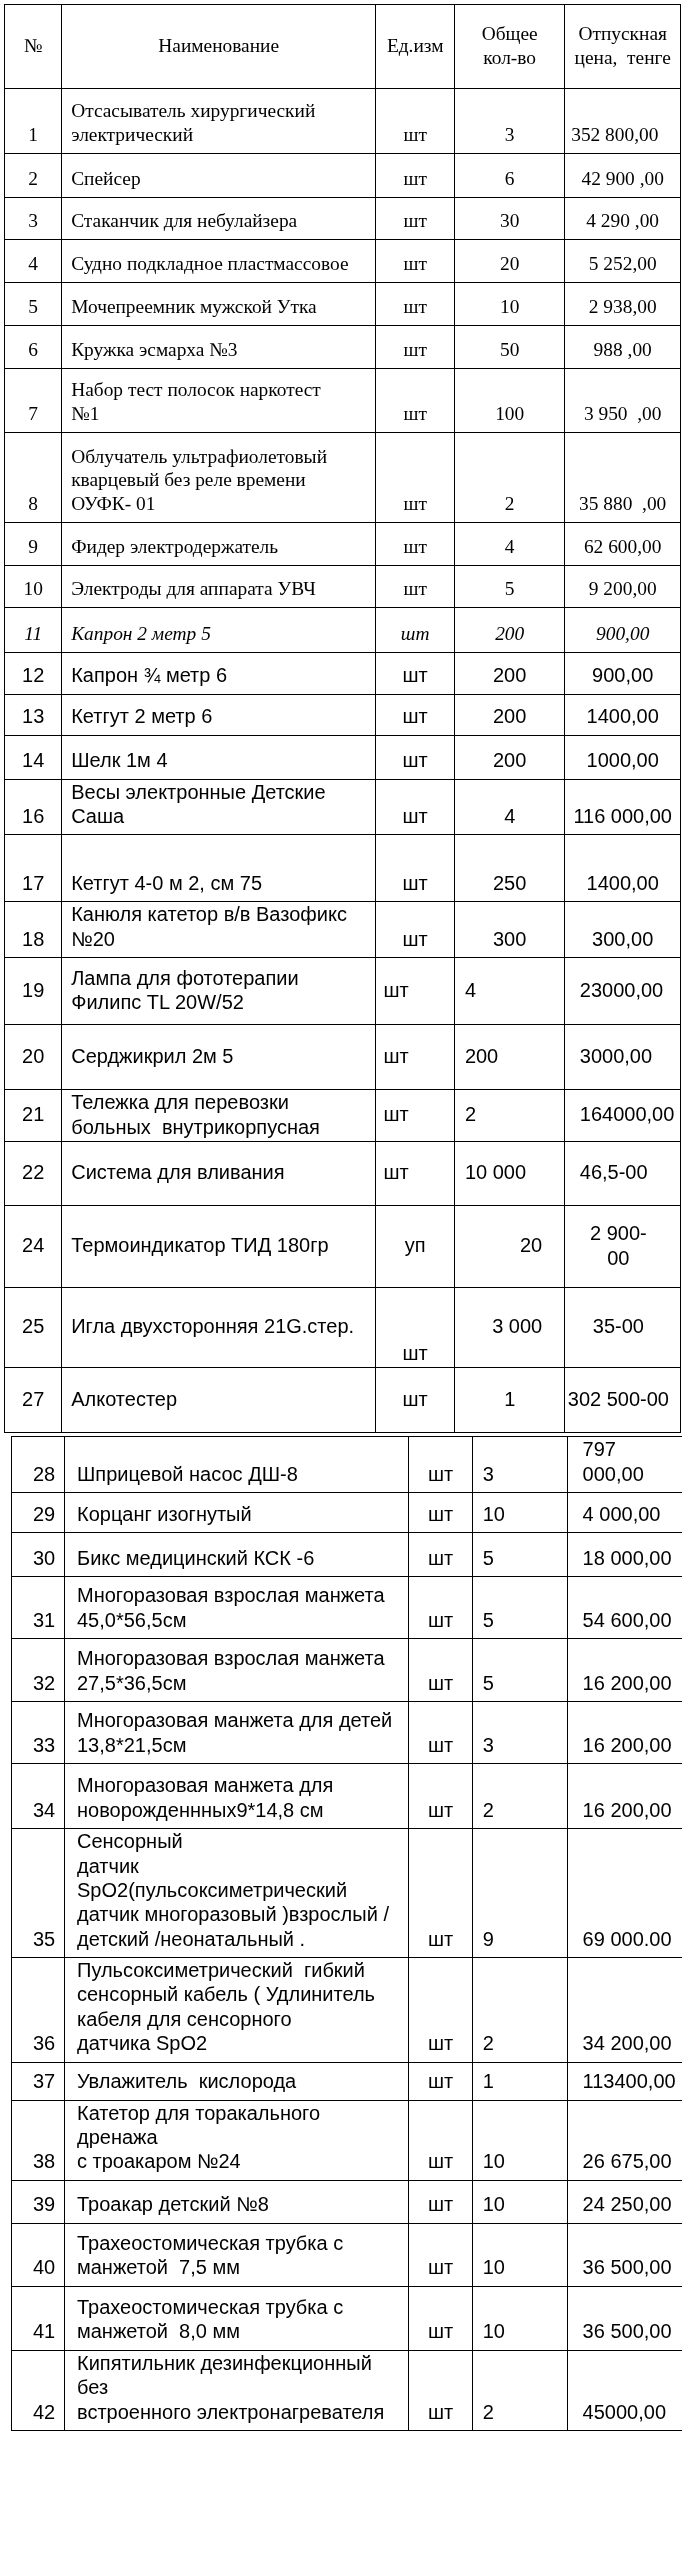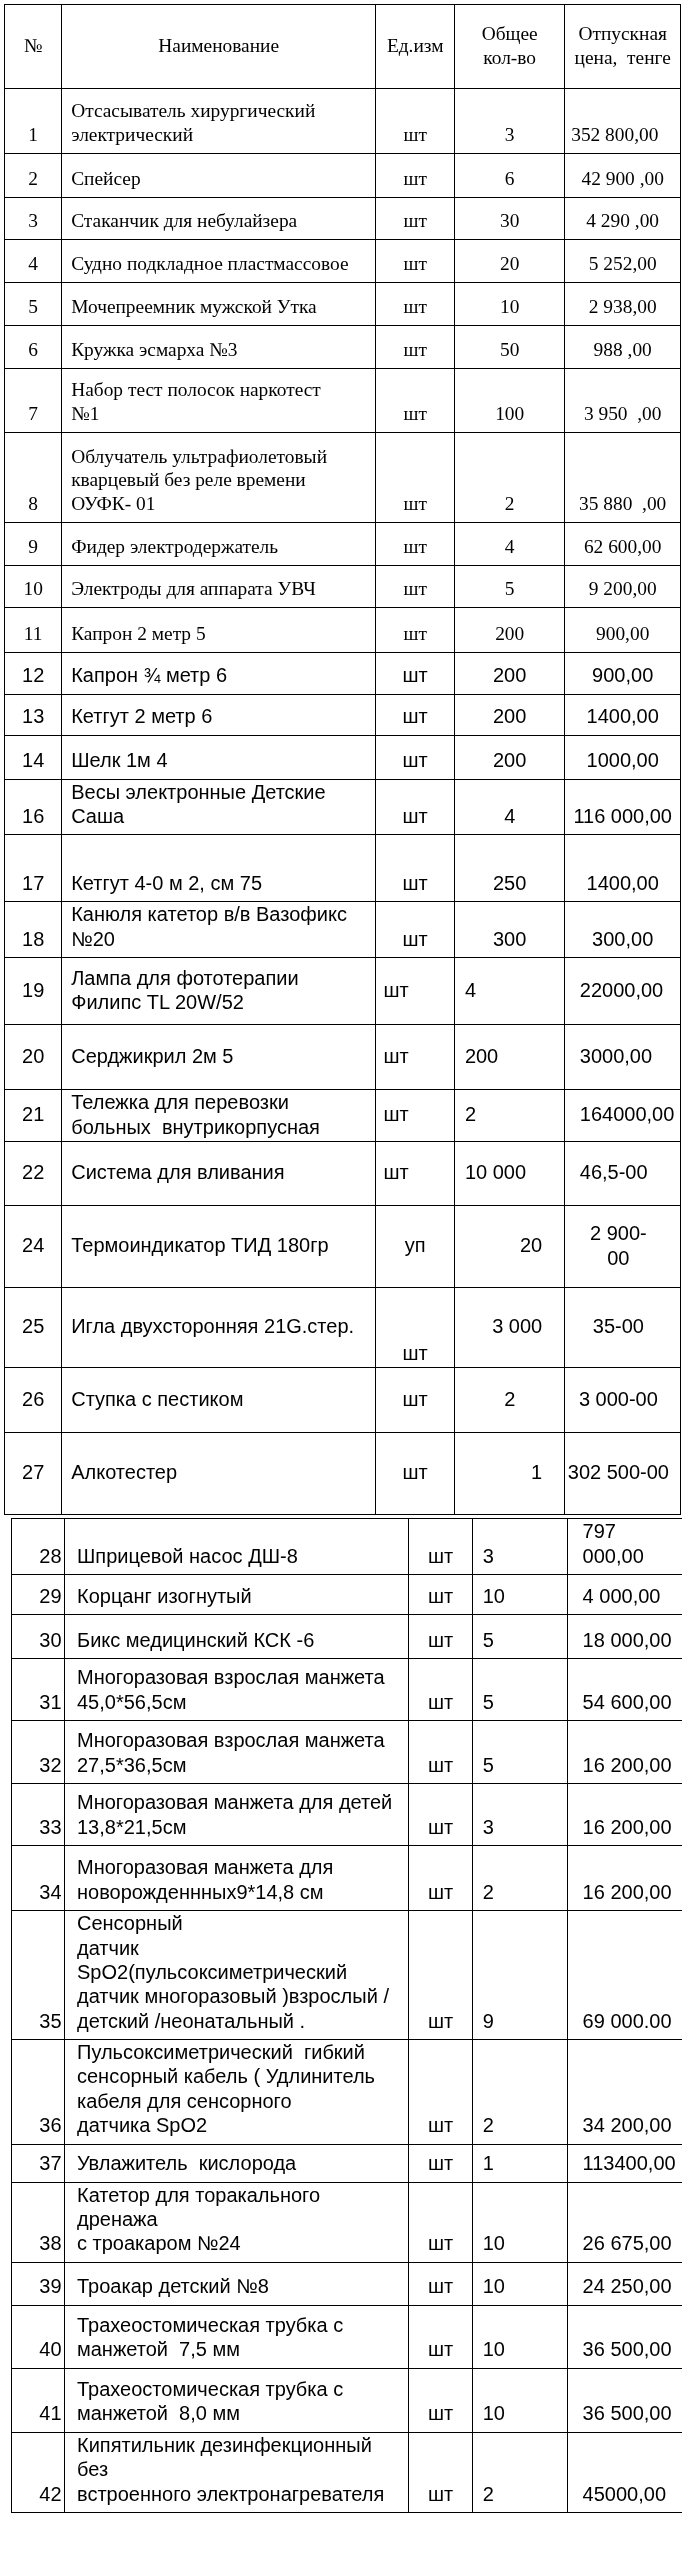--- a/index.html
+++ b/index.html
@@ -19,21 +19,21 @@
   #t1 tbody tr:nth-child(1){height:65px;}
   #t1 tbody tr:nth-child(2){height:44px;}
   #t1 tbody tr:nth-child(3){height:42px;}
   #t1 tbody tr:nth-child(4){height:43px;}
   #t1 tbody tr:nth-child(5){height:43px;}
   #t1 tbody tr:nth-child(6){height:43px;}
   #t1 tbody tr:nth-child(7){height:64px;}
   #t1 tbody tr:nth-child(8){height:90px;}
   #t1 tbody tr:nth-child(9){height:43px;}
   #t1 tbody tr:nth-child(10){height:42px;}
-  #t1 tbody tr:nth-child(11){height:45px;}
+  #t1 tbody tr:nth-child(11){height:45px;font-style:italic;}
   #t1 tbody tr:nth-child(12){height:42px;}
   #t1 tbody tr:nth-child(13){height:41px;}
   #t1 tbody tr:nth-child(14){height:44px;}
   #t1 tbody tr:nth-child(15){height:42px;}
   #t1 tbody tr:nth-child(16){height:67px;}
   #t1 tbody tr:nth-child(17){height:41px;}
   #t1 tbody tr:nth-child(18){height:67px;}
   #t1 tbody tr:nth-child(19){height:65px;}
   #t1 tbody tr:nth-child(20){height:45px;}
   #t1 tbody tr:nth-child(21){height:64px;}
@@ -64,21 +64,21 @@
   #t2 tbody tr:nth-child(7){height:65px;}
   #t2 tbody tr:nth-child(8){height:110px;}
   #t2 tbody tr:nth-child(9){height:104px;}
   #t2 tbody tr:nth-child(10){height:38px;}
   #t2 tbody tr:nth-child(11){height:63px;}
   #t2 tbody tr:nth-child(12){height:43px;}
   #t2 tbody tr:nth-child(13){height:63px;}
   #t2 tbody tr:nth-child(14){height:64px;}
   #t2 tbody tr:nth-child(15){height:62px;}
   
-  #t2 td.num{text-align:right;padding-left:14.6px;}
+  #t2 td.num{text-align:center;padding-left:14.6px;}
   #t2 td.name{padding-left:12px;margin-top:40px;}
   #t2 td.qty{text-align:left;padding-left:9.7px;}
   #t2 td.price{text-align:left;padding-left:14.6px;}
 </style>
 </head>
 <body>
 
 <div class="page">
 
   <table id="t1">
@@ -225,21 +225,21 @@
           <td class="unit">шт</td>
           <td class="qty">300</td>
           <td class="price">300,00</td>
         </tr>
         <tr>
           <td class="num">19</td>
           <td class="name">Лампа для фототерапии
 Филипс TL 20W/52</td>
           <td class="unit">шт</td>
           <td class="qty">4</td>
-          <td class="price">22000,00</td>
+          <td class="price">23000,00</td>
         </tr>
         <tr>
           <td class="num">20</td>
           <td class="name">Серджикрил 2м 5</td>
           <td class="unit">шт</td>
           <td class="qty">200</td>
           <td class="price">3000,00</td>
         </tr>
         <tr>
           <td class="num">21</td>
@@ -263,27 +263,20 @@
           <td class="qty">20</td>
           <td class="price">2 900-
 00</td>
         </tr>
         <tr>
           <td class="num">25</td>
           <td class="name">Игла двухсторонняя 21G.стер.</td>
           <td class="unit">шт</td>
           <td class="qty">3 000</td>
           <td class="price">35-00</td>
-        </tr>
-        <tr>
-          <td class="num">26</td>
-          <td class="name">Ступка с пестиком</td>
-          <td class="unit">шт</td>
-          <td class="qty">2</td>
-          <td class="price">3 000-00</td>
         </tr>
         <tr>
           <td class="num">27</td>
           <td class="name">Алкотестер</td>
           <td class="unit">шт</td>
           <td class="qty">1</td>
           <td class="price">302 500-00</td>
         </tr>
       </tbody>
   </table>

